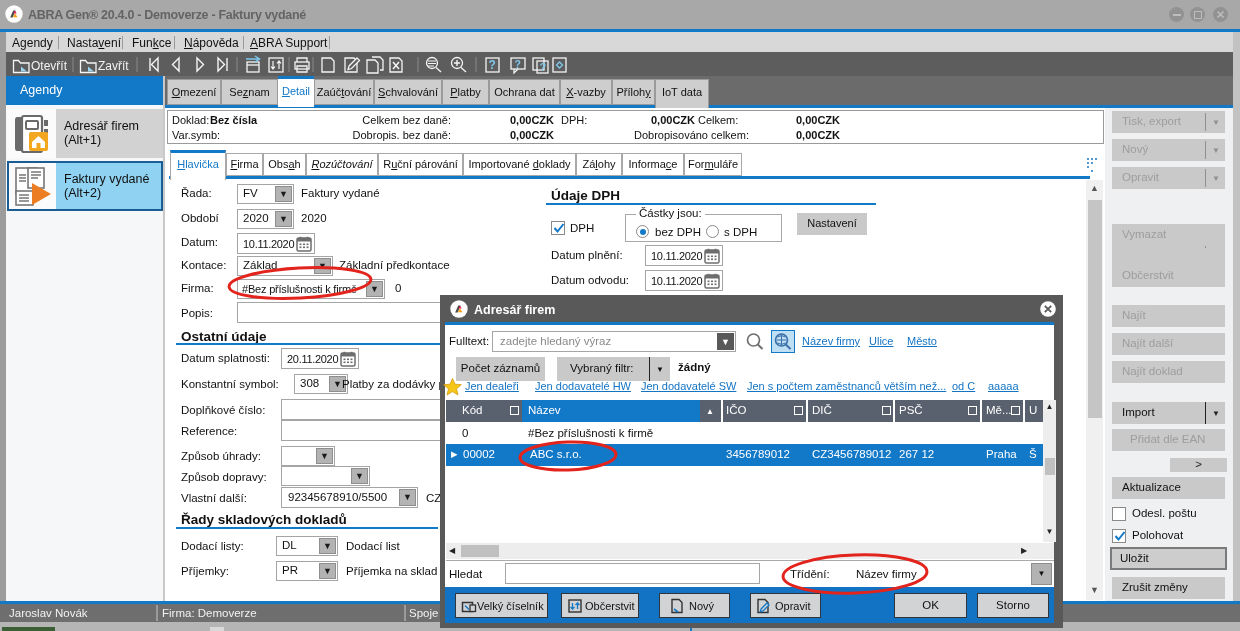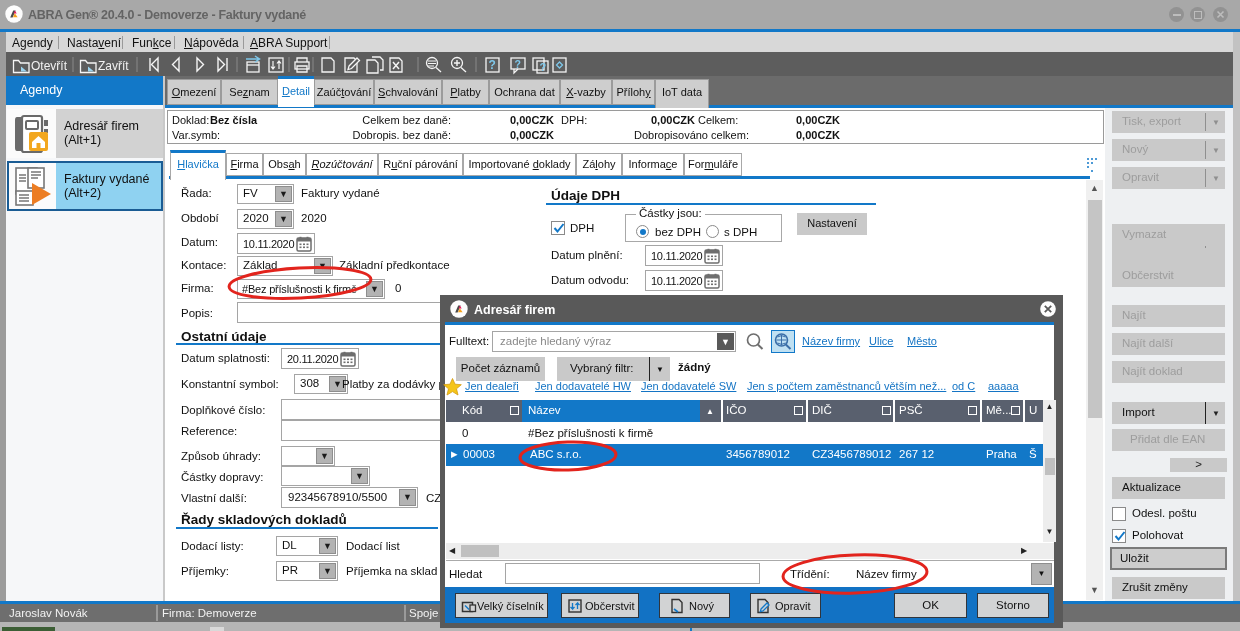--- a/index.html
+++ b/index.html
@@ -273,21 +273,21 @@
   </div>
 <div class="abs" style="left:342px;top:378px;">Platby za dodávky p</div>
 <div class="abs" style="left:181px;top:404px;">Doplňkové číslo:</div>
 <div class="abs inp" style="left:281px;top:399px;width:456px;height:21px;"></div>
 <div class="abs" style="left:181px;top:425px;">Reference:</div>
 <div class="abs inp" style="left:281px;top:420px;width:456px;height:21px;"></div>
 <div class="abs" style="left:181px;top:450px;">Způsob úhrady:</div>
 <div class="abs inp" style="left:281px;top:446px;width:54px;height:20px;">
     <div class="cbtn">▼</div>
   </div>
-<div class="abs" style="left:181px;top:471px;">Částky dopravy:</div>
+<div class="abs" style="left:181px;top:471px;">Způsob dopravy:</div>
 <div class="abs inp" style="left:281px;top:466px;width:89px;height:20px;">
     <div class="cbtn">▼</div>
   </div>
 <div class="abs" style="left:181px;top:492px;">Vlastní další:</div>
 <div class="abs inp" style="left:281px;top:487px;width:137px;height:21px;">
     <div style="padding:3px 0 0 6px;">92345678910/5500</div>
     <div class="cbtn">▼</div>
   </div>
 <div class="abs" style="left:426px;top:492px;">CZ</div>
 
@@ -519,21 +519,21 @@
 <div class="abs" style="left:968px;top:406px;width:9px;height:9px;border:1.5px solid #fff;"></div>
 <div class="abs" style="left:980px;top:400px;width:1.5px;height:22px;background:#fff;"></div>
 <div class="abs" style="left:986px;top:404px;color:#fff;font-size:11.5px;">Mě...</div>
 <div class="abs" style="left:1011px;top:406px;width:9px;height:9px;border:1.5px solid #fff;"></div>
 <div class="abs" style="left:1023px;top:400px;width:1.5px;height:22px;background:#fff;"></div>
 <div class="abs" style="left:1029px;top:404px;color:#fff;font-size:11.5px;">U</div>
 <div class="abs" style="left:462px;top:427px;font-size:11.5px;">0</div>
 <div class="abs" style="left:528px;top:427px;font-size:11.5px;">#Bez příslušnosti k firmě</div>
 <div class="abs" style="left:446px;top:444px;width:597px;height:22px;background:#1278c8;"></div>
 <div class="abs" style="left:451px;top:449px;color:#fff;font-size:8.5px;">▶</div>
-<div class="abs" style="left:463px;top:448px;color:#fff;font-size:11.5px;">00003</div>
+<div class="abs" style="left:463px;top:448px;color:#fff;font-size:11.5px;">00002</div>
 <div class="abs" style="left:530px;top:448px;color:#fff;font-size:11.5px;">ABC s.r.o.</div>
 <div class="abs" style="left:726px;top:448px;color:#fff;font-size:11.5px;">3456789012</div>
 <div class="abs" style="left:812px;top:448px;color:#fff;font-size:11.5px;">CZ3456789012</div>
 <div class="abs" style="left:899px;top:448px;color:#fff;font-size:11.5px;">267 12</div>
 <div class="abs" style="left:986px;top:448px;color:#fff;font-size:11.5px;">Praha</div>
 <div class="abs" style="left:1029px;top:448px;color:#fff;font-size:11.5px;">Š</div>
 
 <div class="abs" style="left:1043px;top:400px;width:13px;height:142px;background:#ededed;"></div>
 <div class="abs" style="left:1043px;top:402px;width:13px;height:12px;color:#222;font-size:8px;text-align:center;">▲</div>
 <div class="abs" style="left:1044.5px;top:458px;width:10px;height:17px;background:#c0c0c0;"></div>

